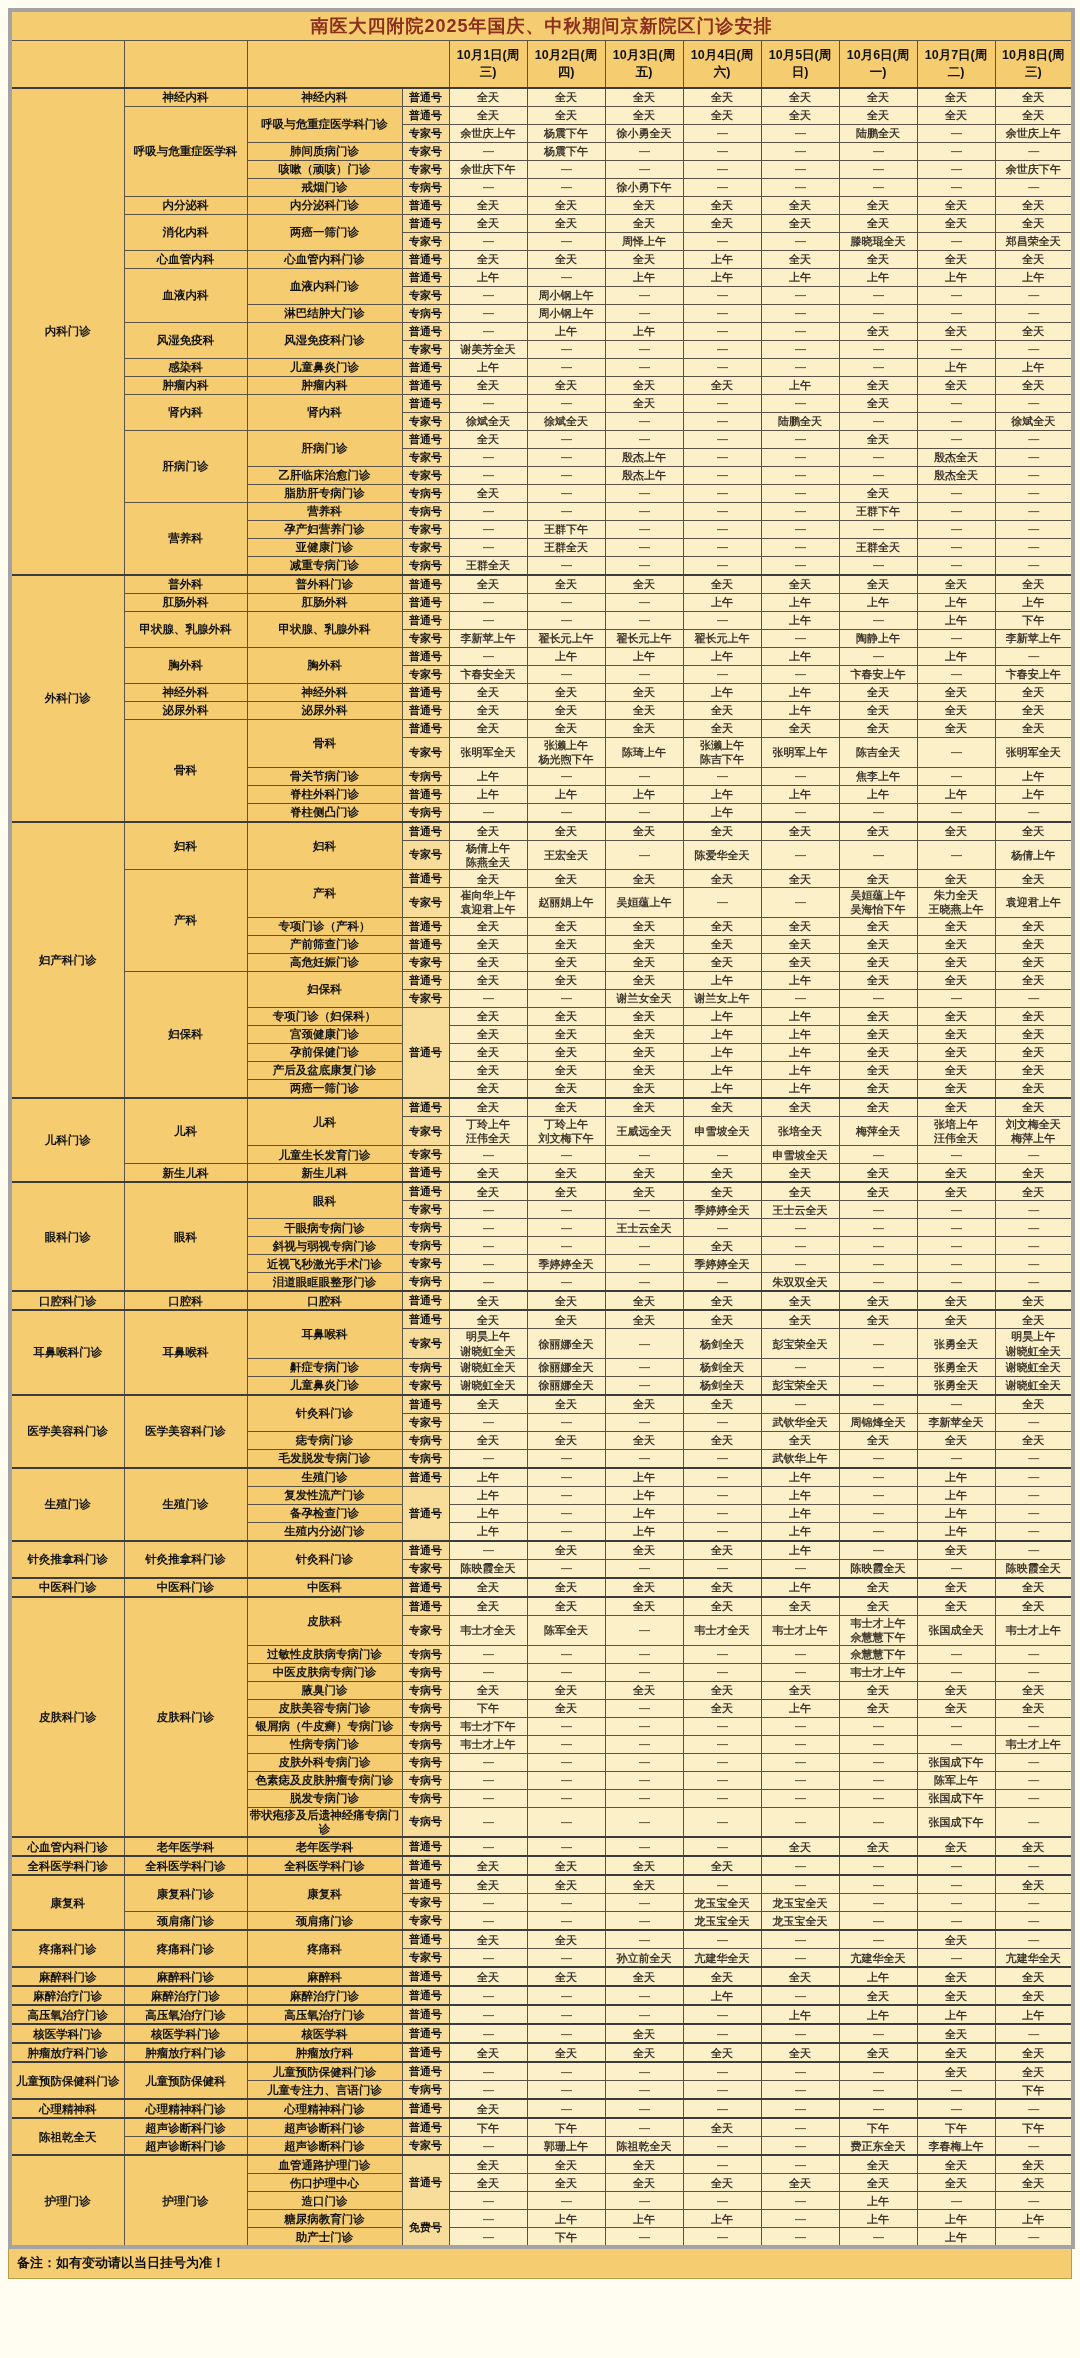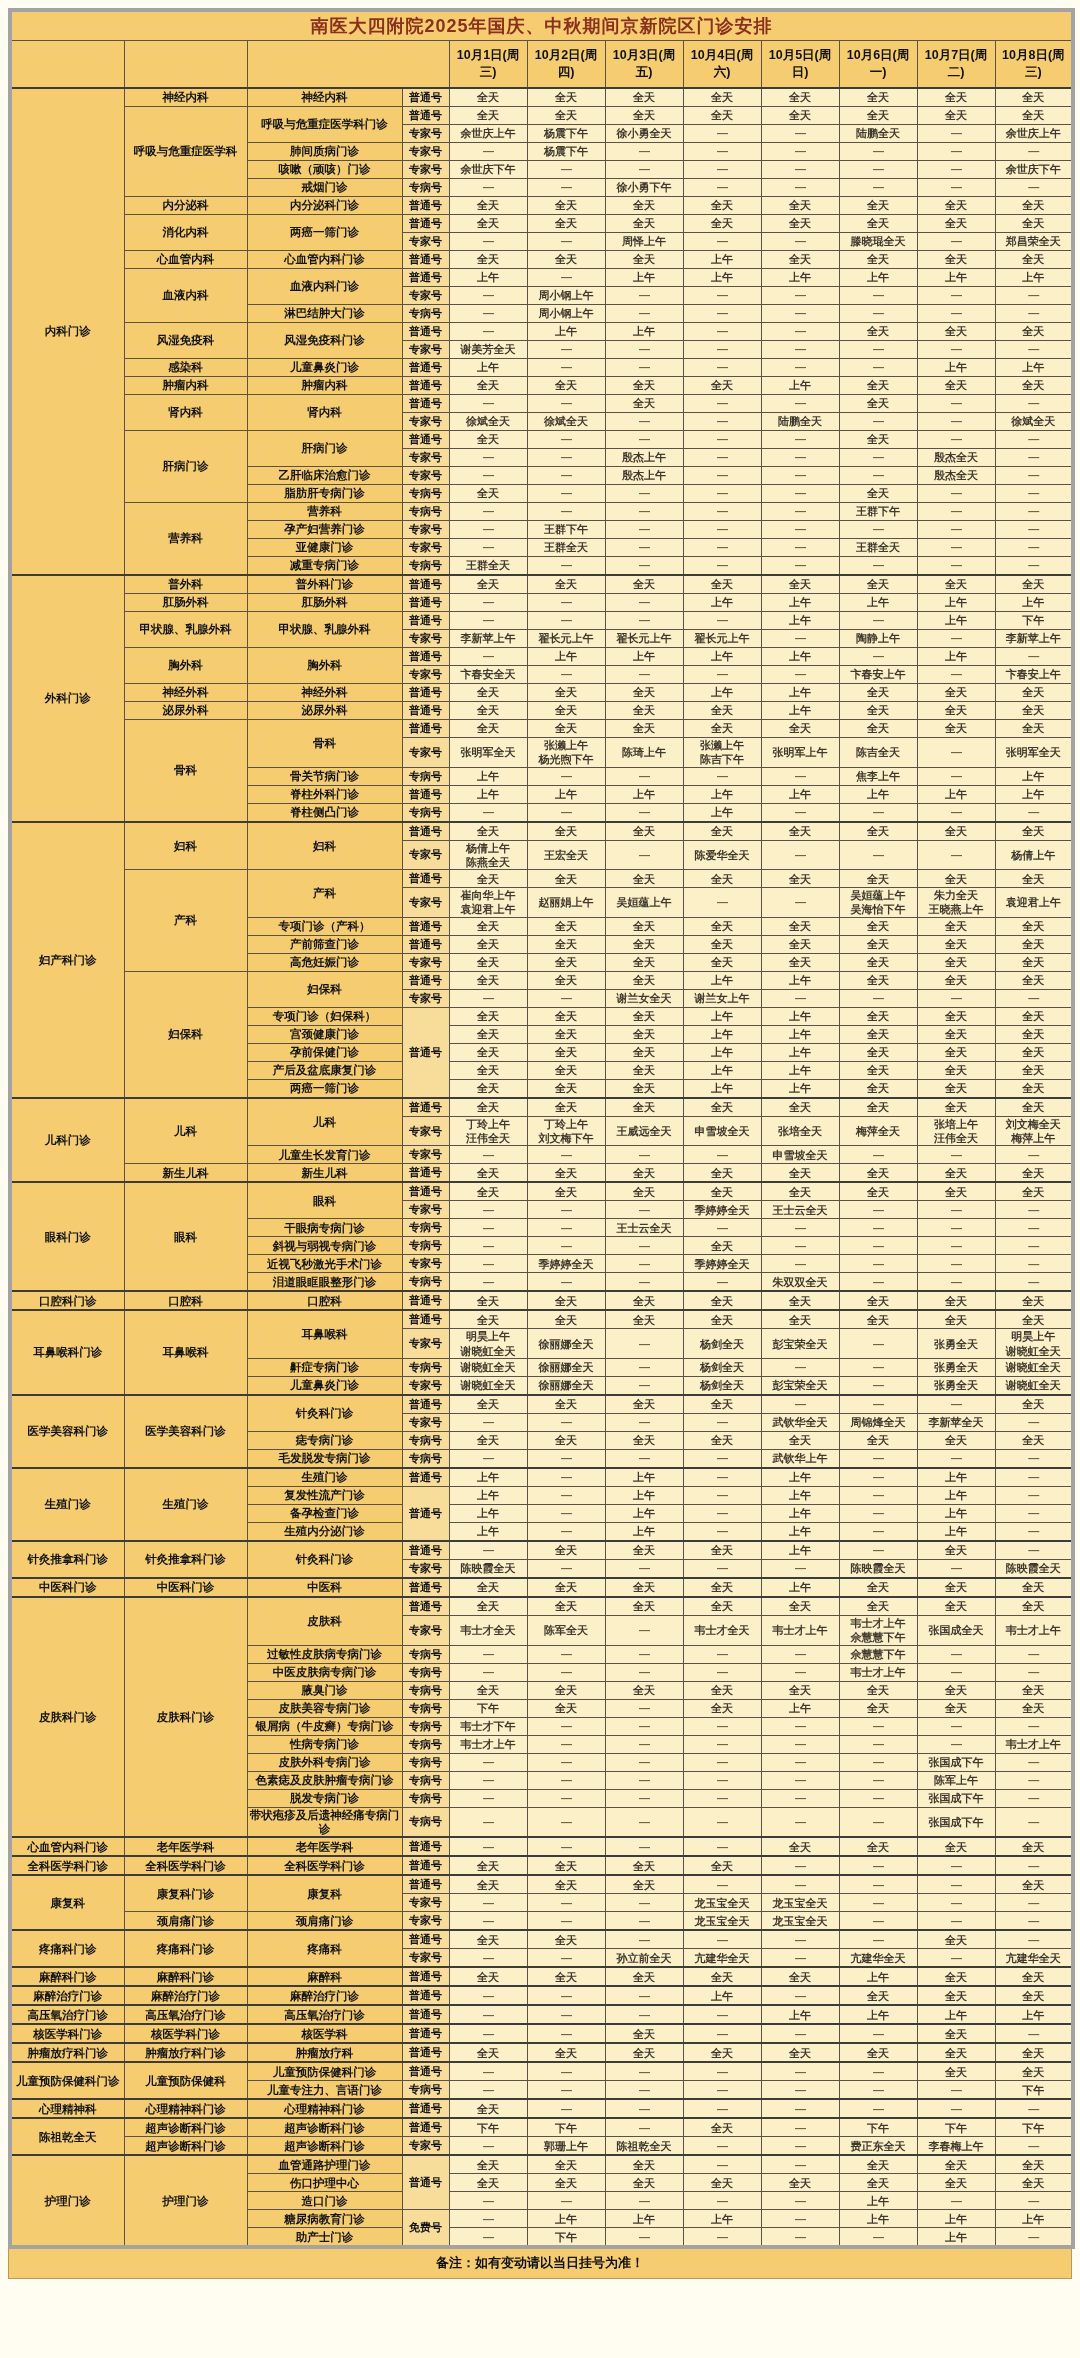--- a/index.html
+++ b/index.html
@@ -63,21 +63,21 @@
     white-space:pre-line;
   }
   td.cell.dash{color:#6e5f41;font-weight:bold;letter-spacing:-1px;}
   tr.sec td{border-top:2px solid #3c3c3c;}
   .note-bar{
     width:1064px;margin:0 auto 8px auto;
     background:var(--gold);
     border:1px solid #b99b4e;border-top:none;
     font-weight:bold;font-size:13px;color:#111;
     padding:5px 8px 6px 8px;box-sizing:border-box;
-    text-align:center;
+    text-align:left;
   }
 </style>
 </head>
 <body>
 
 <div class="wrap">
   <table>
     <colgroup>
       <col style="width:114px">
         <col style="width:123px">

